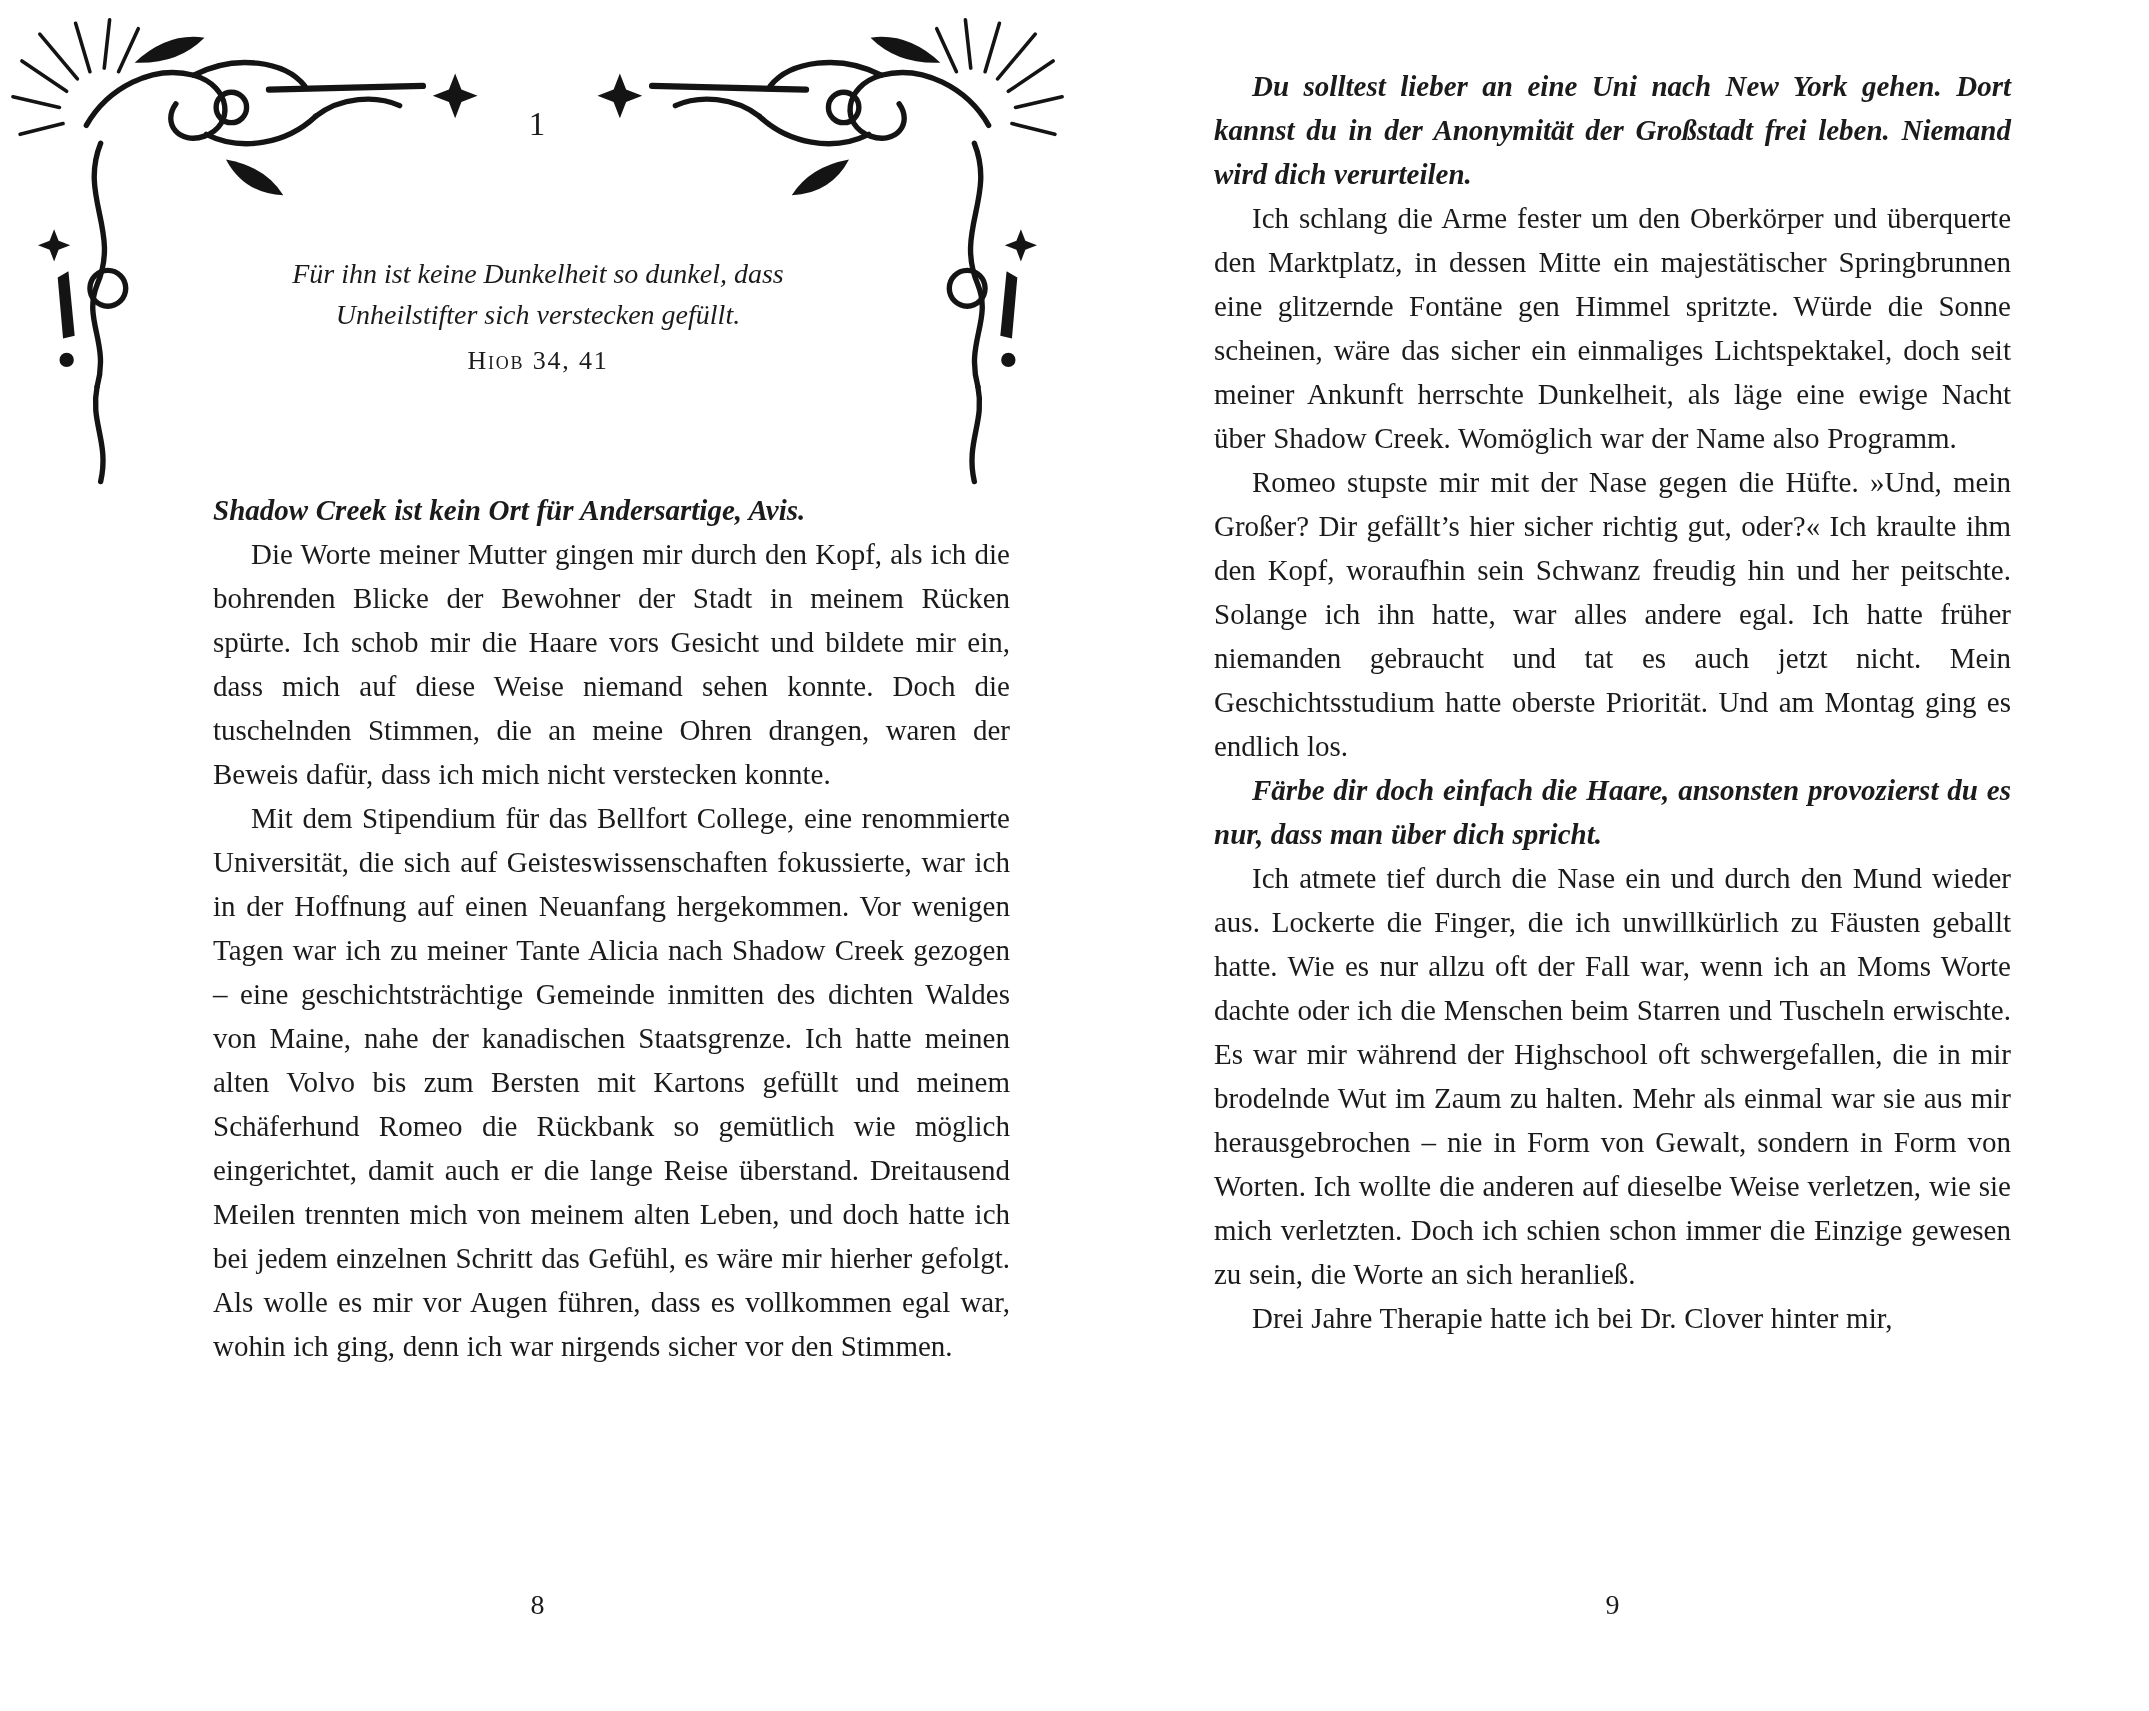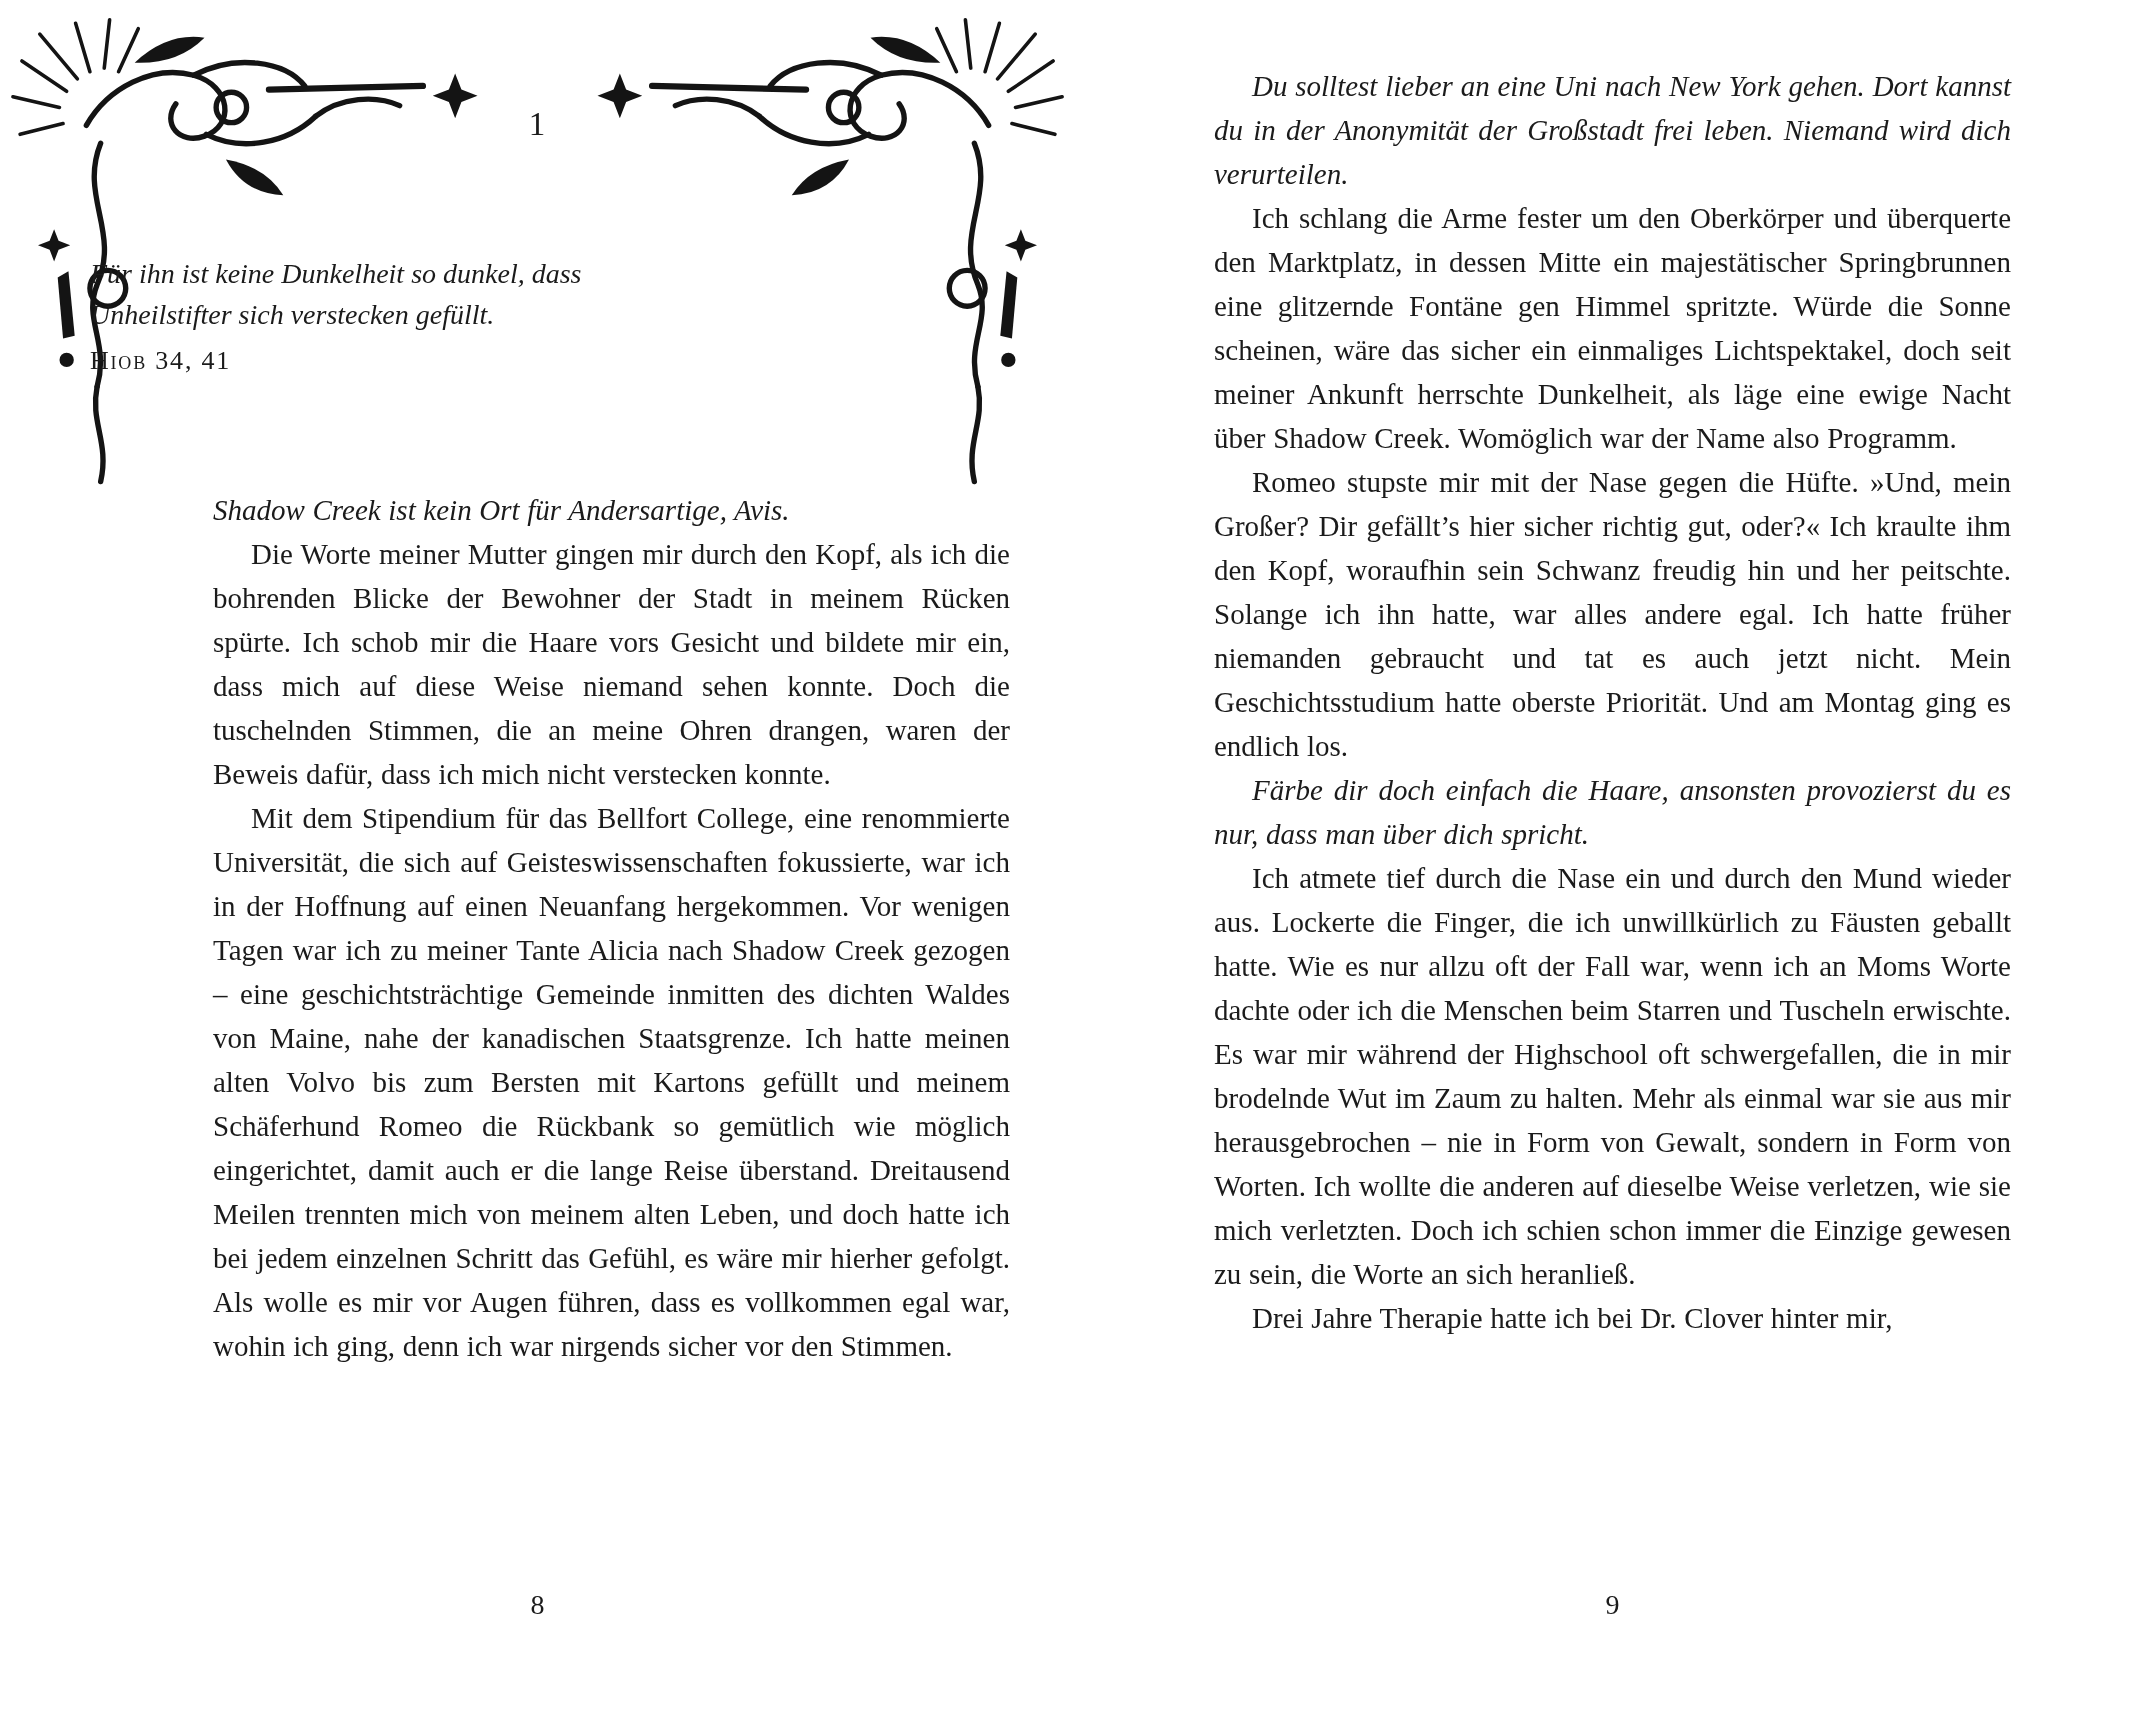--- a/index.html
+++ b/index.html
@@ -42,21 +42,21 @@
     text-align: center;
     font-size: 33px;
     letter-spacing: 0.9px;
   }
 
   .epigraph {
     position: absolute;
     top: 253px;
     left: 90px;
     width: 896px;
-    text-align: left;
+    text-align: center;
     font-family: Liberation Serif, serif;
   }
   .epigraph-line {
     font-style: italic;
     font-size: 28px;
     line-height: 41px;
   }
   .epigraph-source {
     margin-top: 10.7px;
     font-variant: small-caps;
@@ -68,21 +68,21 @@
     position: absolute;
     font-size: 29px;
     line-height: 44px;
     text-align: justify;
     hyphens: auto;
     -webkit-hyphens: auto;
     word-spacing: 0.4px;
   }
   .body-text p { margin: 0; }
   .body-text p.indent { text-indent: 38px; }
-  .italic { font-style: italic; }
+  .italic { font-style: italic; font-weight: bold; }
 
   .left-body  { top: 488px; left: 170px; width: 797px; margin-left: 43px; }
   .right-body { top: 64px;  left: 139px; width: 797px; }
 
   .page-number {
     position: absolute;
     bottom: 90px;
     left: 0;
     width: 1075px;
     text-align: center;

